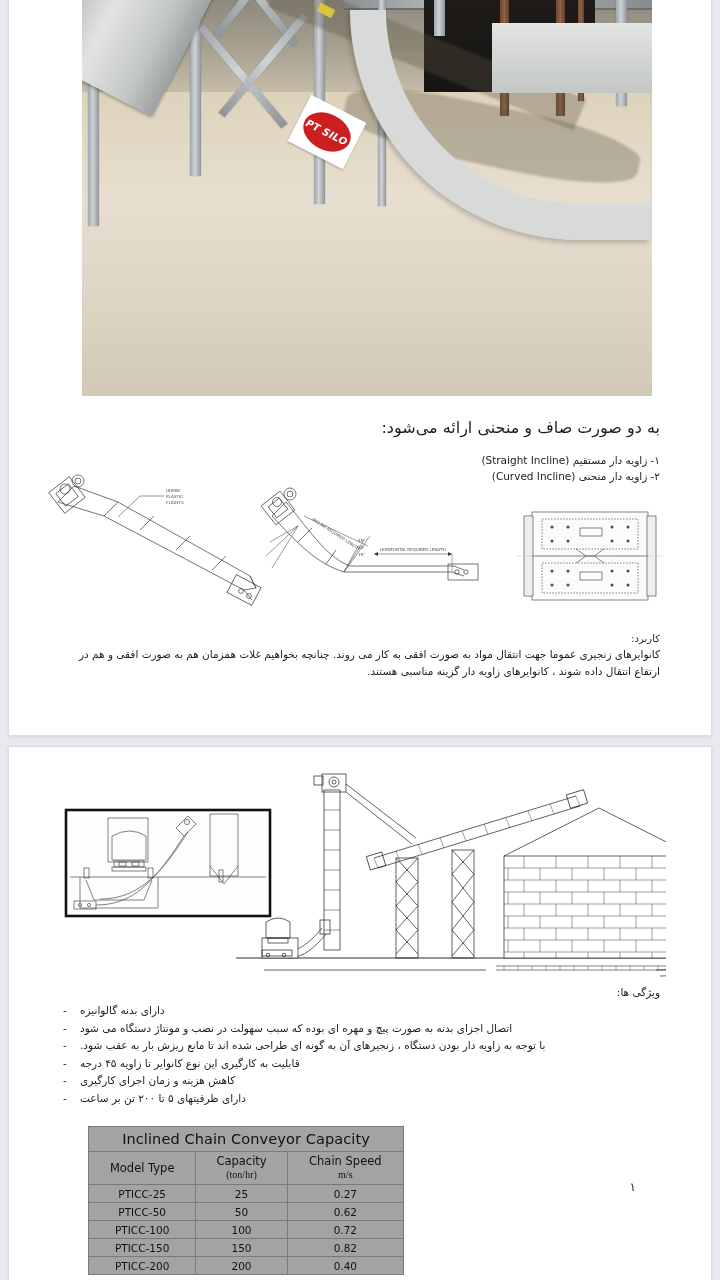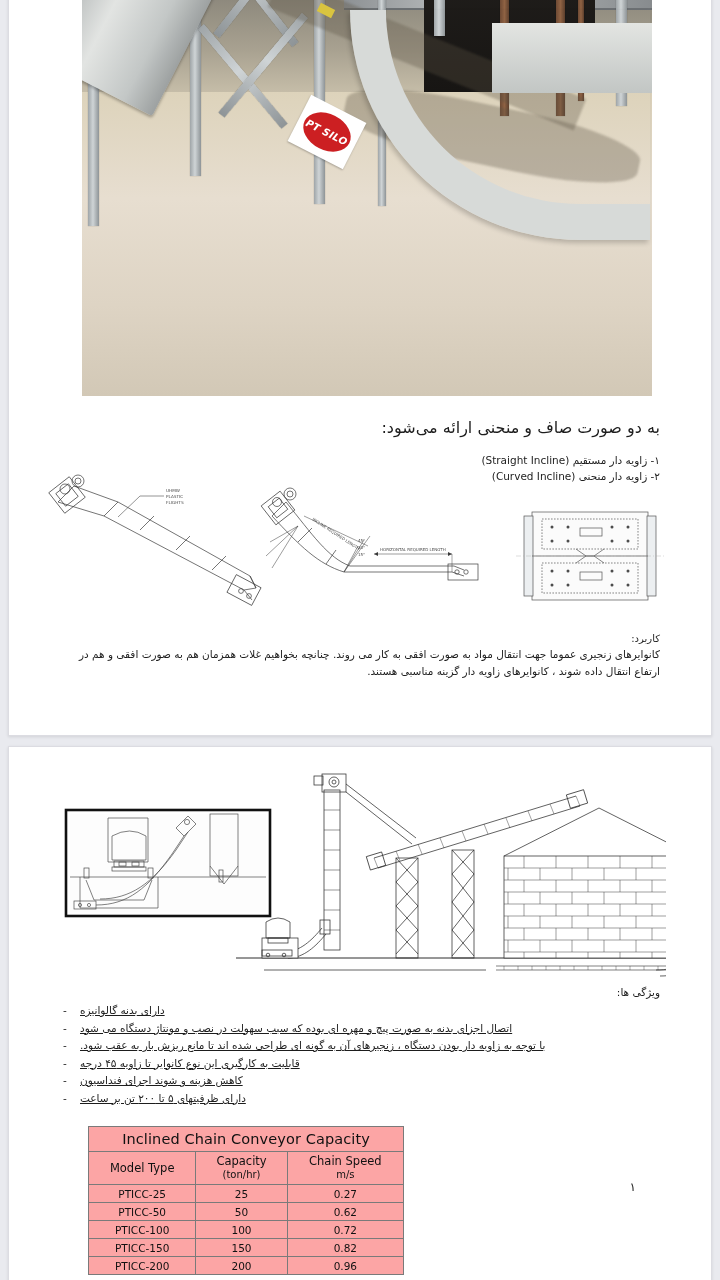--- a/index.html
+++ b/index.html
@@ -66,36 +66,36 @@
   .txt-app-b { position:absolute; right:60px; top:646px; width:600px;
                font-size:10.5px; line-height:17px; }
 
   .txt-feat-h { position:absolute; right:60px; top:985px; width:200px;
                 font-size:10.5px; line-height:15px; }
   .feat-list { position:absolute; right:60px; top:1002px; width:600px;
                font-size:10.5px; line-height:17.5px; }
   .feat-row { display:flex; flex-direction:row-reverse; justify-content:flex-start;
               gap:10px; }
   .feat-dash { width:10px; flex:0 0 10px; text-align:center; color:#1d1d1d; }
-  .feat-txt { flex:0 0 auto;text-decoration:underline; }
+  .feat-txt { flex:0 0 auto; }
 
   
   .draw { position:absolute; }
   .draw svg { display:block; }
 
   
   .cap-table { position:absolute; left:88px; top:1126px; width:316px;
-               border-collapse:collapse; background:#fca5a5;
+               border-collapse:collapse; background:#a3a3a3;
                font-family:"DejaVu Sans","Liberation Sans",sans-serif; }
   .cap-table td, .cap-table th { border:1px solid #7a7a7a; text-align:center;
                color:#111; padding:1px 2px; }
   .cap-title { font-size:14.5px; font-weight:normal; padding:4px 2px !important;
                letter-spacing:.1px; }
   .cap-head { font-size:11.5px; font-weight:normal; line-height:13px; padding:3px 15px !important; }
-  .cap-head small { font-size:10px; display:block; }
+  .cap-head small { font-size:10px; display:block;font-family:Liberation Serif, serif; }
   .cap-cell { font-size:10.5px; padding:2.5px 2px !important; }
 
   .page-num { position:absolute; right:84px; top:1180px; font-size:12px;
               color:#262626; font-family:"DejaVu Sans",sans-serif; }
 </style>
 </head>
 <body>
 
 <div class="viewer">
 
@@ -442,21 +442,21 @@
     <div class="feat-row">
       <span class="feat-dash">-</span>
       <span class="feat-txt">با توجه به زاویه دار بودن دستگاه ، زنجیرهای آن به گونه ای طراحی شده اند تا مانع ریزش بار به عقب شود.</span>
     </div>
     <div class="feat-row">
       <span class="feat-dash">-</span>
       <span class="feat-txt">قابلیت به کارگیری این نوع کانوایر تا زاویه ۴۵ درجه</span>
     </div>
     <div class="feat-row">
       <span class="feat-dash">-</span>
-      <span class="feat-txt">کاهش هزینه و شوند اجرای فنداسیون</span>
+      <span class="feat-txt">کاهش هزینه و زمان اجرای کارگیری</span>
     </div>
     <div class="feat-row">
       <span class="feat-dash">-</span>
       <span class="feat-txt">دارای ظرفیتهای ۵ تا ۲۰۰ تن بر ساعت</span>
     </div>
   </div>
 
   <table class="cap-table">
     <tbody>
         <tr>
@@ -491,20 +491,20 @@
       <td class="cap-cell">0.72</td>
     </tr>
     <tr>
       <td class="cap-cell">PTICC-150</td>
       <td class="cap-cell">150</td>
       <td class="cap-cell">0.82</td>
     </tr>
     <tr>
       <td class="cap-cell">PTICC-200</td>
       <td class="cap-cell">200</td>
-      <td class="cap-cell">0.96</td>
+      <td class="cap-cell">0.40</td>
     </tr>
   </tbody>
     </table>
 
   <div class="page-num">۱</div>
 
 </div>
 
 </body></html>

